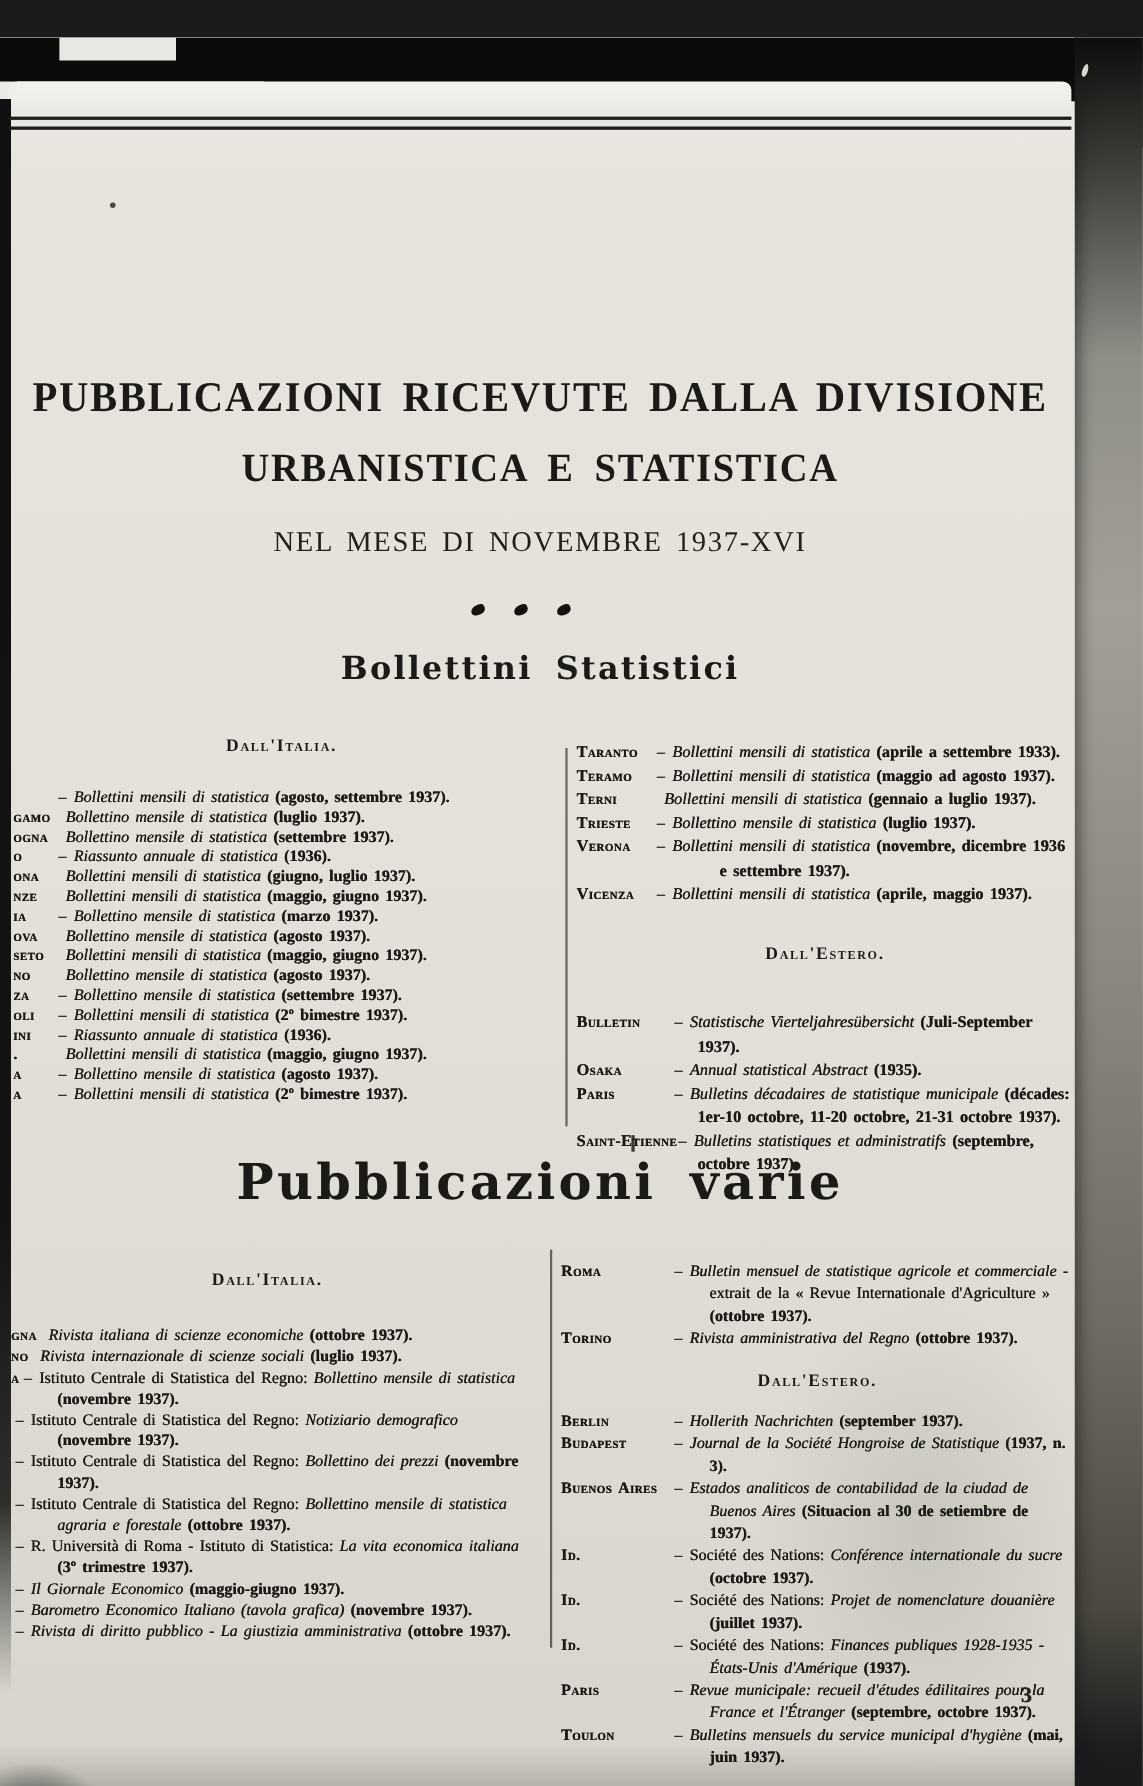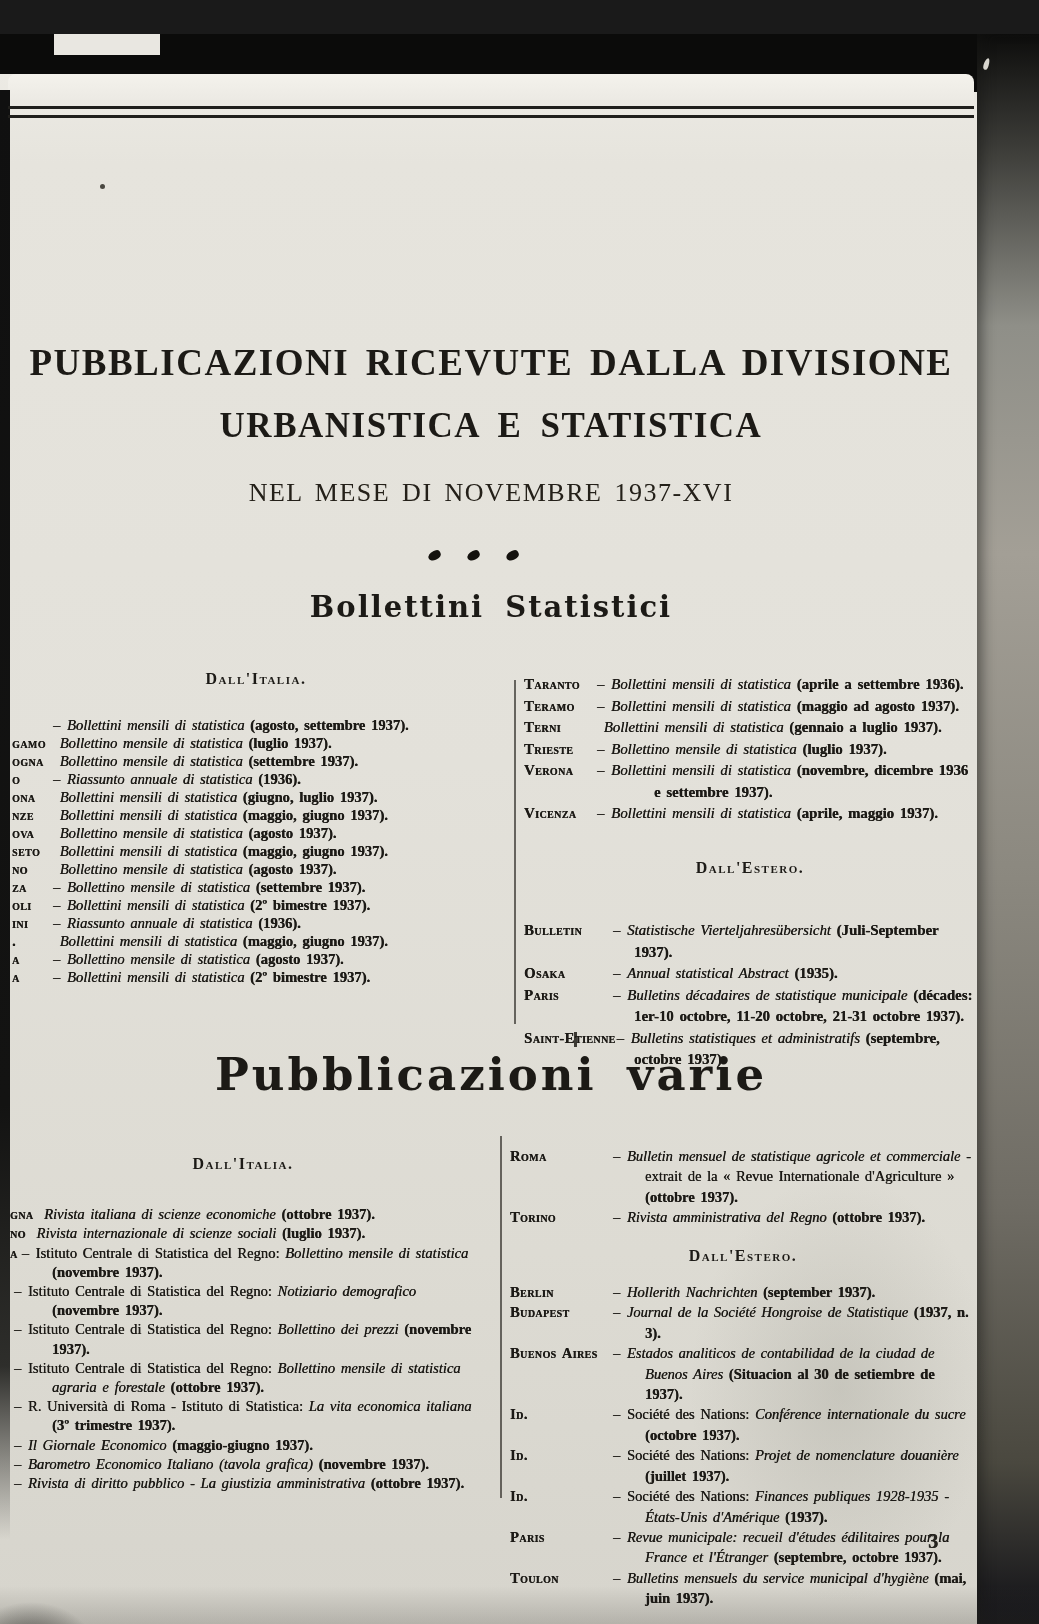--- a/index.html
+++ b/index.html
@@ -117,20 +117,21 @@
         <div class="entry"><span class="city">gamo</span><span class="sep"></span> <span class="title">Bollettino mensile di statistica</span> <span class="dates">(luglio 1937).</span></div>
 
         <div class="entry"><span class="city">ogna</span><span class="sep"></span> <span class="title">Bollettino mensile di statistica</span> <span class="dates">(settembre 1937).</span></div>
 
         <div class="entry"><span class="city">o</span><span class="sep">–</span> <span class="title">Riassunto annuale di statistica</span> <span class="dates">(1936).</span></div>
 
         <div class="entry"><span class="city">ona</span><span class="sep"></span> <span class="title">Bollettini mensili di statistica</span> <span class="dates">(giugno, luglio 1937).</span></div>
 
         <div class="entry"><span class="city">nze</span><span class="sep"></span> <span class="title">Bollettini mensili di statistica</span> <span class="dates">(maggio, giugno 1937).</span></div>
 
+        <div class="entry"><span class="city">ia</span><span class="sep">–</span> <span class="title">Bollettino mensile di statistica</span> <span class="dates">(marzo 1937).</span></div>
 
         <div class="entry"><span class="city">ova</span><span class="sep"></span> <span class="title">Bollettino mensile di statistica</span> <span class="dates">(agosto 1937).</span></div>
 
         <div class="entry"><span class="city">seto</span><span class="sep"></span> <span class="title">Bollettini mensili di statistica</span> <span class="dates">(maggio, giugno 1937).</span></div>
 
         <div class="entry"><span class="city">no</span><span class="sep"></span> <span class="title">Bollettino mensile di statistica</span> <span class="dates">(agosto 1937).</span></div>
 
         <div class="entry"><span class="city">za</span><span class="sep">–</span> <span class="title">Bollettino mensile di statistica</span> <span class="dates">(settembre 1937).</span></div>
 
         <div class="entry"><span class="city">oli</span><span class="sep">–</span> <span class="title">Bollettini mensili di statistica</span> <span class="dates">(2º bimestre 1937).</span></div>
@@ -141,21 +142,21 @@
 
         <div class="entry"><span class="city">a</span><span class="sep">–</span> <span class="title">Bollettino mensile di statistica</span> <span class="dates">(agosto 1937).</span></div>
 
         <div class="entry"><span class="city">a</span><span class="sep">–</span> <span class="title">Bollettini mensili di statistica</span> <span class="dates">(2º bimestre 1937).</span></div>
       </div>
   </div>
 
   <div class="col s1r">
     <div class="entries">
 
-        <div class="entry"><span class="city">Taranto</span><span class="sep">–</span> <span class="title">Bollettini mensili di statistica</span> <span class="dates">(aprile a settembre 1936).</span></div>
+        <div class="entry"><span class="city">Taranto</span><span class="sep">–</span> <span class="title">Bollettini mensili di statistica</span> <span class="dates">(aprile a settembre 1933).</span></div>
 
         <div class="entry"><span class="city">Teramo</span><span class="sep">–</span> <span class="title">Bollettini mensili di statistica</span> <span class="dates">(maggio ad agosto 1937).</span></div>
 
         <div class="entry"><span class="city">Terni</span><span class="sep"></span> <span class="title">Bollettini mensili di statistica</span> <span class="dates">(gennaio a luglio 1937).</span></div>
 
         <div class="entry"><span class="city">Trieste</span><span class="sep">–</span> <span class="title">Bollettino mensile di statistica</span> <span class="dates">(luglio 1937).</span></div>
 
         <div class="entry"><span class="city">Verona</span><span class="sep">–</span> <span class="title">Bollettini mensili di statistica</span> <span class="dates">(novembre, dicembre 1936 e settembre 1937).</span></div>
 
         <div class="entry"><span class="city">Vicenza</span><span class="sep">–</span> <span class="title">Bollettini mensili di statistica</span> <span class="dates">(aprile, maggio 1937).</span></div>

